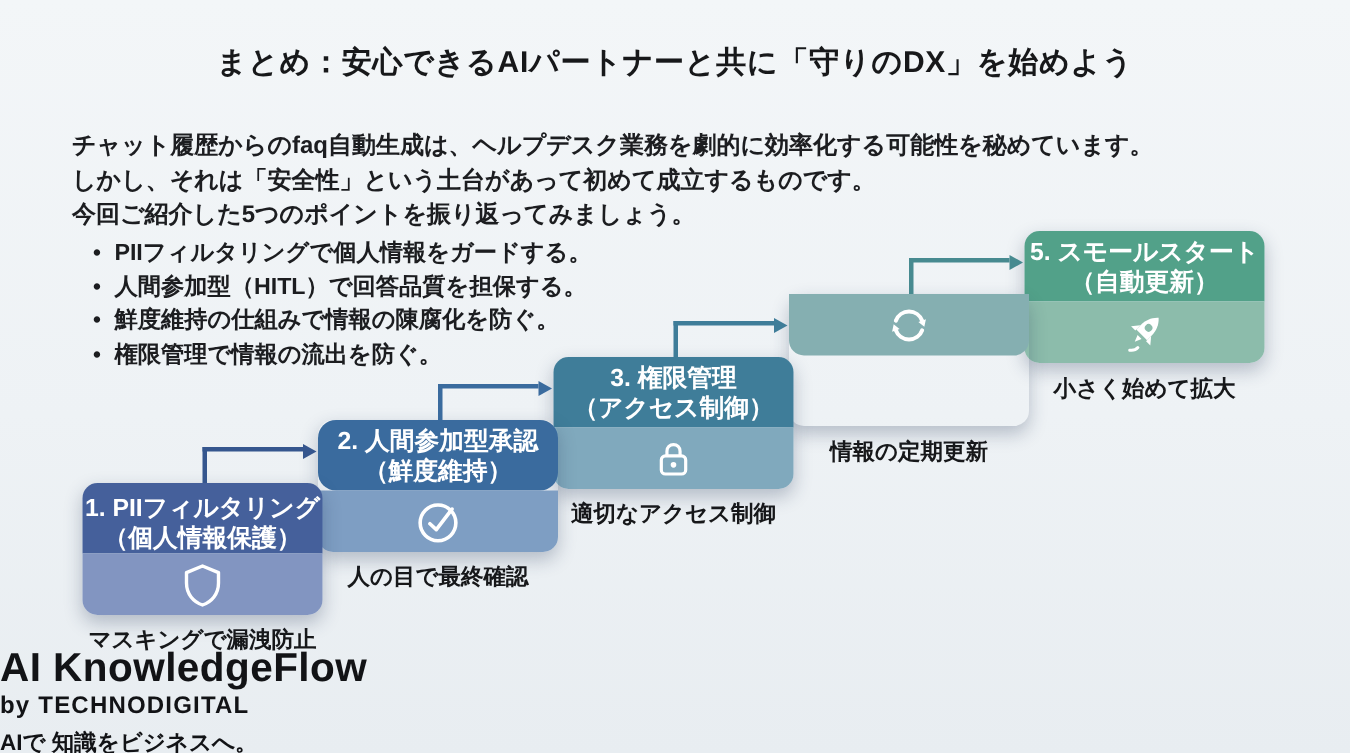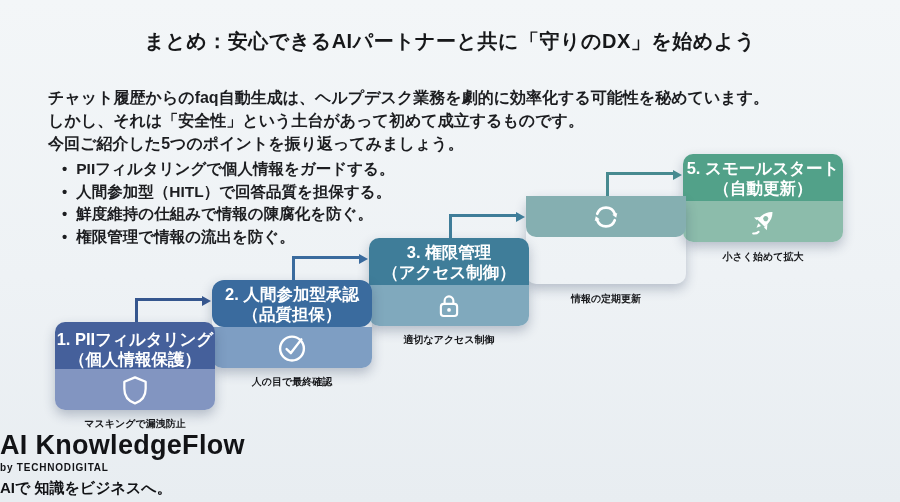--- a/index.html
+++ b/index.html
@@ -43,37 +43,37 @@
     color:#fff;font-weight:700;font-size:16.5px;line-height:20px;
     text-align:center;white-space:nowrap;
   }
   .step-body{
     height:41px;border-radius:0 0 10px 10px;
     display:flex;justify-content:center;align-items:center;
   }
   .step-body svg{display:block;}
   .step-caption{
     position:absolute;width:180px;text-align:center;
-    font-size:10px;font-weight:700;color:#17181a;white-space:nowrap;
+    font-size:15px;font-weight:700;color:#17181a;white-space:nowrap;
   }
   
   .arrow-seg{position:absolute;z-index:10;}
   .arrow-head{
     position:absolute;z-index:10;width:0;height:0;
     border-top:5.5px solid transparent;
     border-bottom:5.5px solid transparent;
     border-left:9px solid #000;
   }
   
   .footer{
     position:absolute;left:0;top:430px;width:100%;
     color:#121316;
   }
   .logo-title{font-size:27px;font-weight:800;letter-spacing:.3px;}
-  .logo-byline{font-size:10px;font-weight:700;letter-spacing:.8px;margin-top:1px;}
+  .logo-byline{font-size:16px;font-weight:700;letter-spacing:.8px;margin-top:1px;}
   .logo-tagline{font-size:15px;font-weight:700;margin-top:6px;}
 </style>
 </head>
 <body>
 
 <div class="stage">
 
   <div class="slide-title">まとめ：安心できるAIパートナーと共に「守りのDX」を始めよう</div>
 
   <div class="intro">
@@ -109,21 +109,21 @@
       <svg width="32" height="32" viewBox="0 0 24 24" fill="none" stroke="#fff" stroke-width="1.7" stroke-linejoin="round">
         <path d="M12 2.5 L20 5.8 V11 C20 16.5 16.6 20.4 12 22 C7.4 20.4 4 16.5 4 11 V5.8 Z"></path>
       </svg>
     </div>
   </div>
   <div class="step-caption" style="left:45px;top:417px">マスキングで漏洩防止</div>
 
   <div class="step" style="left:212px;top:280px;z-index:4">
     <div class="step-header" style="background: rgb(58, 107, 158); border-radius: 12px;">
       <div>2. 人間参加型承認</div>
-      <div>（品質担保）</div>
+      <div>（鮮度維持）</div>
     </div>
     <div class="step-body" style="background: rgb(126, 158, 195); --body: #7e9ec3;">
       <svg width="34" height="34" viewBox="0 0 24 24" fill="none" stroke="#fff" stroke-width="1.7" stroke-linecap="round" stroke-linejoin="round">
         <circle cx="12" cy="12.4" r="8.4"></circle>
         <path d="M8.2 12.8 L11.2 15.6 L18.6 5.9"></path>
       </svg>
     </div>
   </div>
   <div class="step-caption" style="left:202px;top:375px">人の目で最終確認</div>
 

